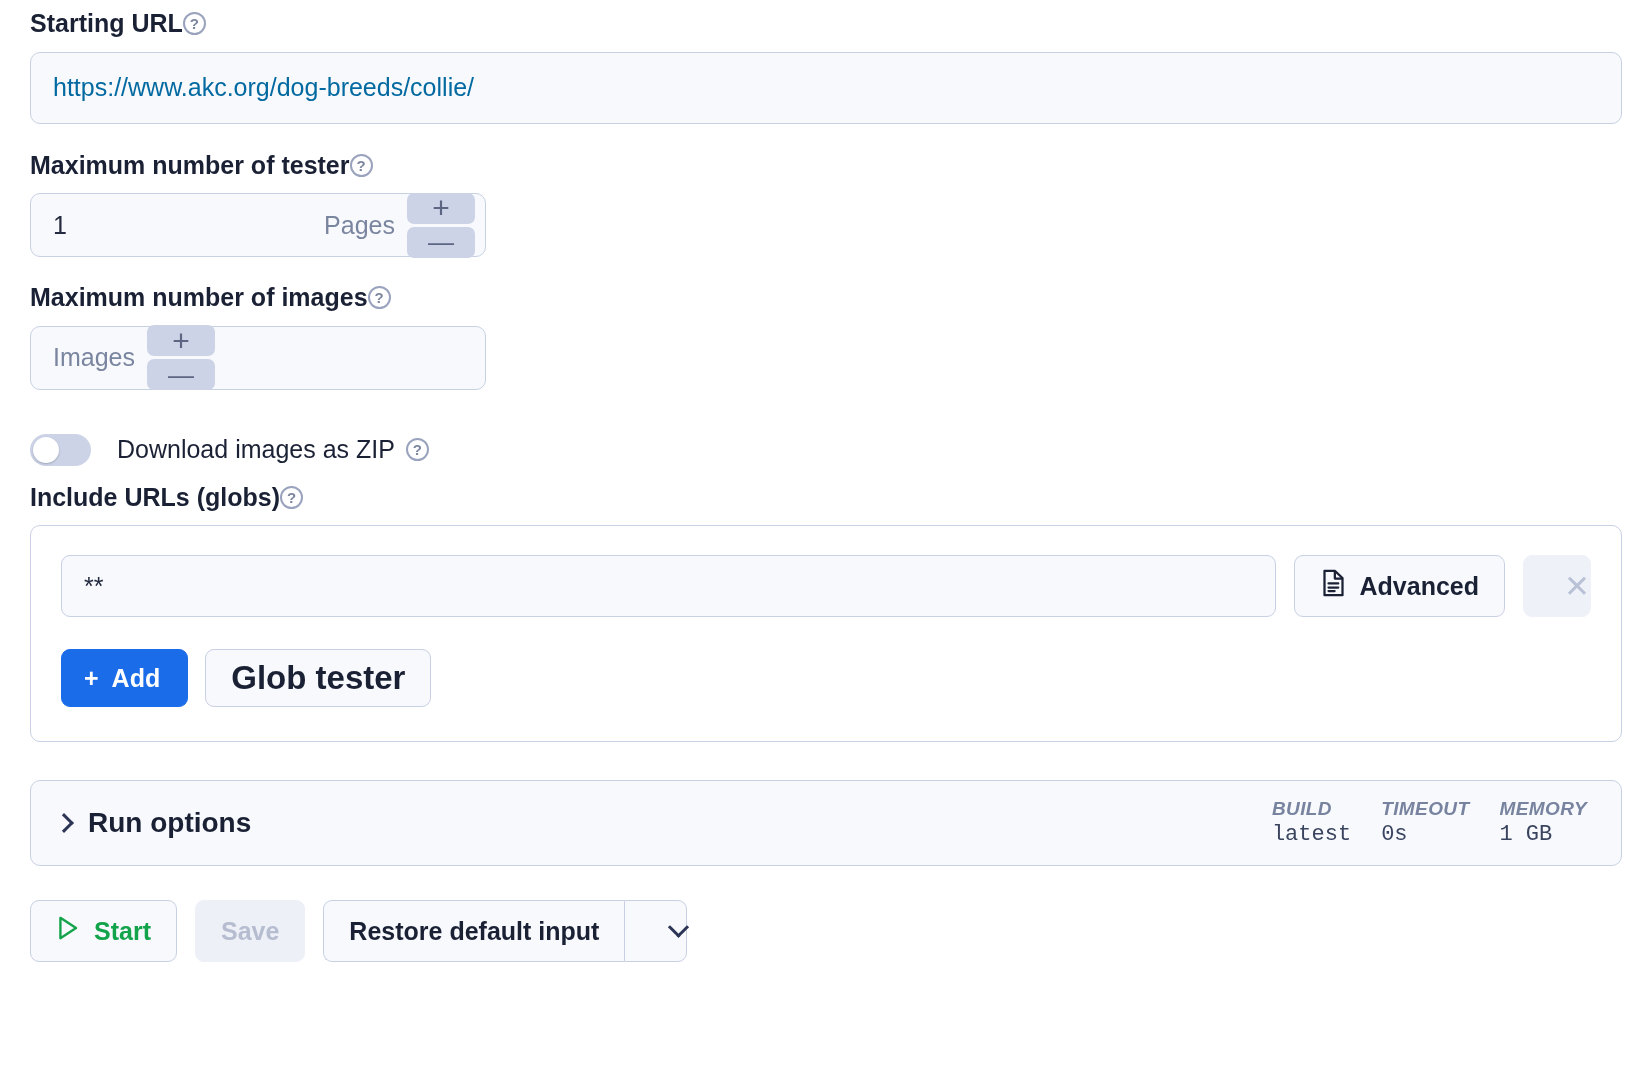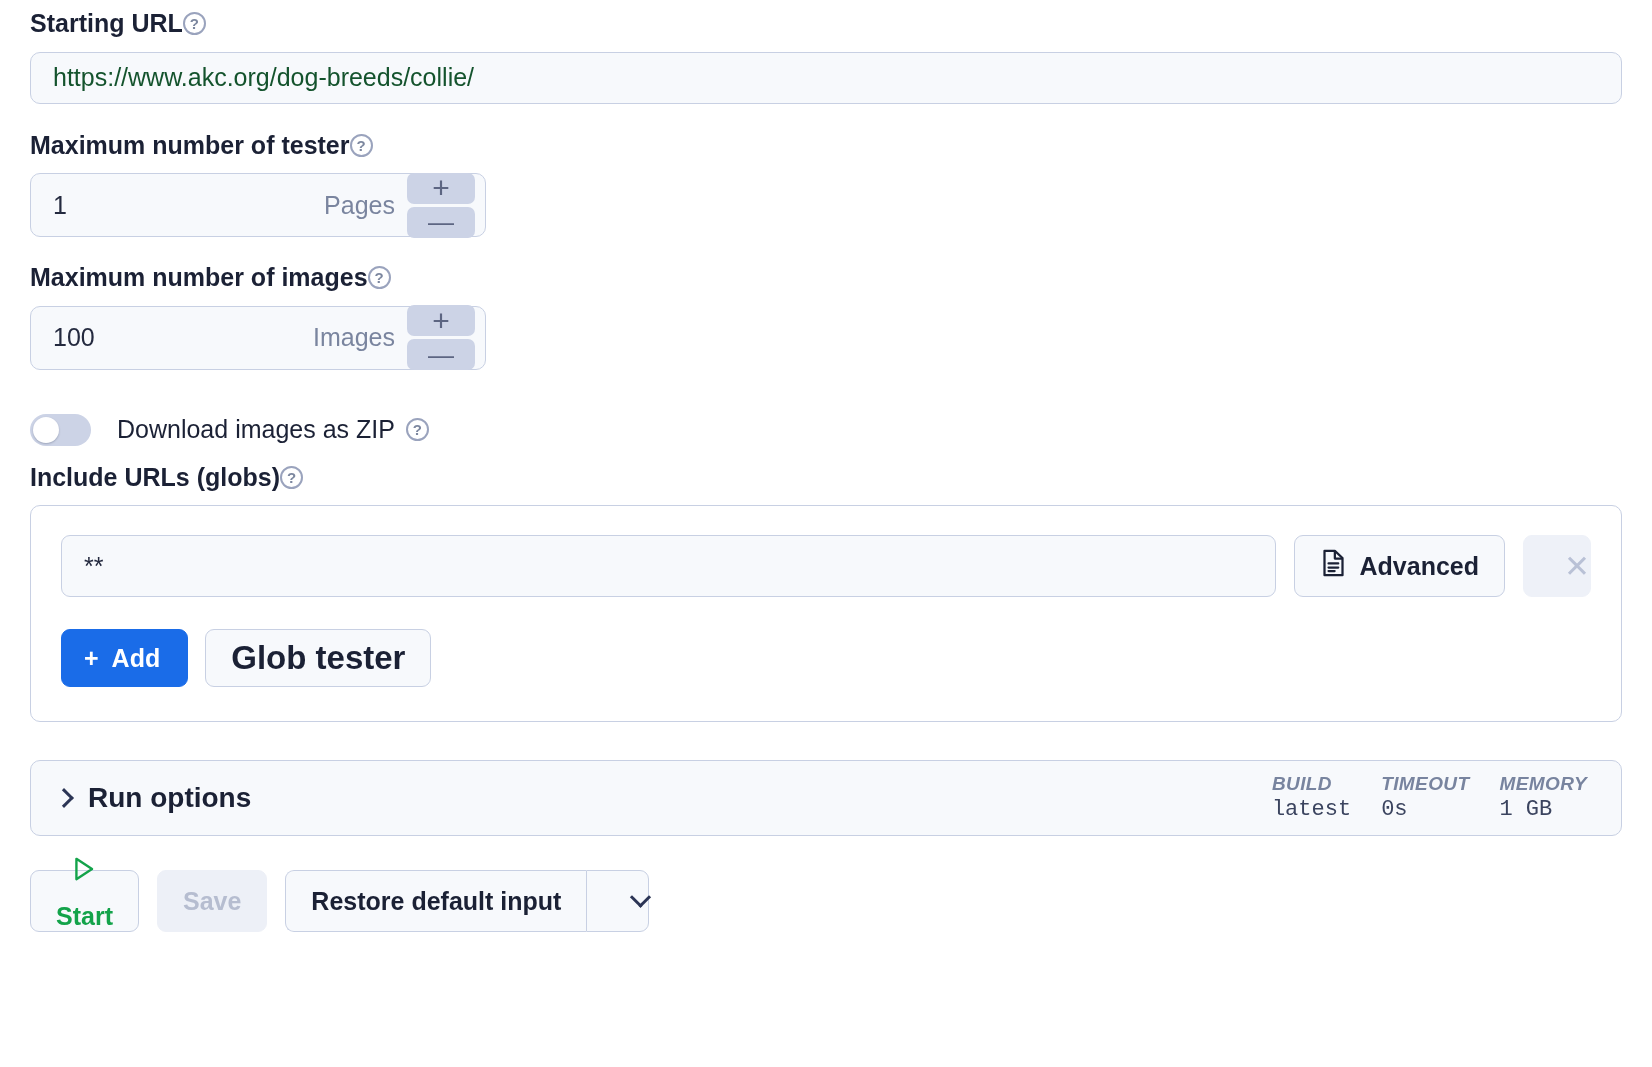--- a/index.html
+++ b/index.html
@@ -24,28 +24,28 @@
     border: 2px solid #9aa3bd; color: #7c879f;
     display: inline-flex; align-items: center; justify-content: center;
     font-size: 15px; font-weight: bold; line-height: 1;
     font-family: "Liberation Sans", sans-serif;
     flex: 0 0 auto;
   }
 
   
   .text-input {
     margin-top: 14px;
-    height: 52px;
+    height: 72px;
     background: #f7f9fc;
     border: 1.5px solid #c8d0e3;
     border-radius: 10px;
     display: flex; align-items: center;
     padding: 0 22px;
     font-size: 25px;
-    color: #14532d;
+    color: #0369a1;
     width: 100%;
   }
 
   
   .num-field {
     margin-top: 14px;
     width: 456px; height: 64px;
     background: #f7f9fc;
     border: 1.5px solid #c8d0e3;
     border-radius: 10px;
@@ -129,21 +129,21 @@
     display: inline-flex; align-items: center; gap: 13px;
   }
   .btn-glob-tester { height: 58px; font-size: 33px; }
 
   
   .run-options {
     margin-top: 38px;
     background: #f7f9fc;
     border: 1.5px solid #c8d0e3;
     border-radius: 10px;
-    height: 76px;
+    height: 86px;
     display: flex; align-items: center;
     padding: 0 34px 0 26px;
   }
   .run-left { display: flex; align-items: center; gap: 17px; }
   .chev-right {
     width: 14px; height: 14px;
     border-right: 3px solid #2c3555; border-top: 3px solid #2c3555;
     transform: rotate(45deg);
   }
   .run-title { font-size: 28px; font-weight: bold; color: #1b2135; }
@@ -153,21 +153,21 @@
     font-size: 19px; font-weight: bold; color: #78849f;
     letter-spacing: .4px; line-height: 1.25; font-style: italic;
   }
   .stat-value {
     font-family: "Liberation Mono", monospace;
     font-size: 22px; color: #3b4considered; color: #3b445f; line-height: 1.25;
   }
 
   
   .footer { margin-top: 34px; display: flex; align-items: center; gap: 18px; }
-  .btn-start { color: #13a34a; gap: 14px; flex-direction: column; }
+  .btn-start { color: #13a34a; gap: 14px; }
   .btn-save { color: #b6bdd0; border-color: #edf0f7; background: #edf0f7; }
   .split { display: flex; }
   .split .main-part { border-radius: 9px 0 0 9px; border-right: none; }
   .split .caret-part {
     border-radius: 0 9px 9px 0; width: 63px; padding: 0;
   }
   .chev-down {
     width: 15px; height: 15px;
     border-right: 3px solid #2c3555; border-bottom: 3px solid #2c3555;
     transform: rotate(45deg) translate(-3px,-3px);
@@ -202,21 +202,20 @@
       </span>
     </div>
   </div>
 
   <div style="margin-top:27px;">
     <div class="field-label">
       <span>Maximum number of images</span>
       <span class="help-icon">?</span>
     </div>
     <div class="num-field">
-      <span class="num-value">100</span>
       <span class="num-unit">Images</span>
       <span class="stepper">
         <span class="step-btn">+</span>
         <span class="step-btn minus">—</span>
       </span>
     </div>
   </div>
 
   <div class="toggle-row">
     <span class="toggle">

